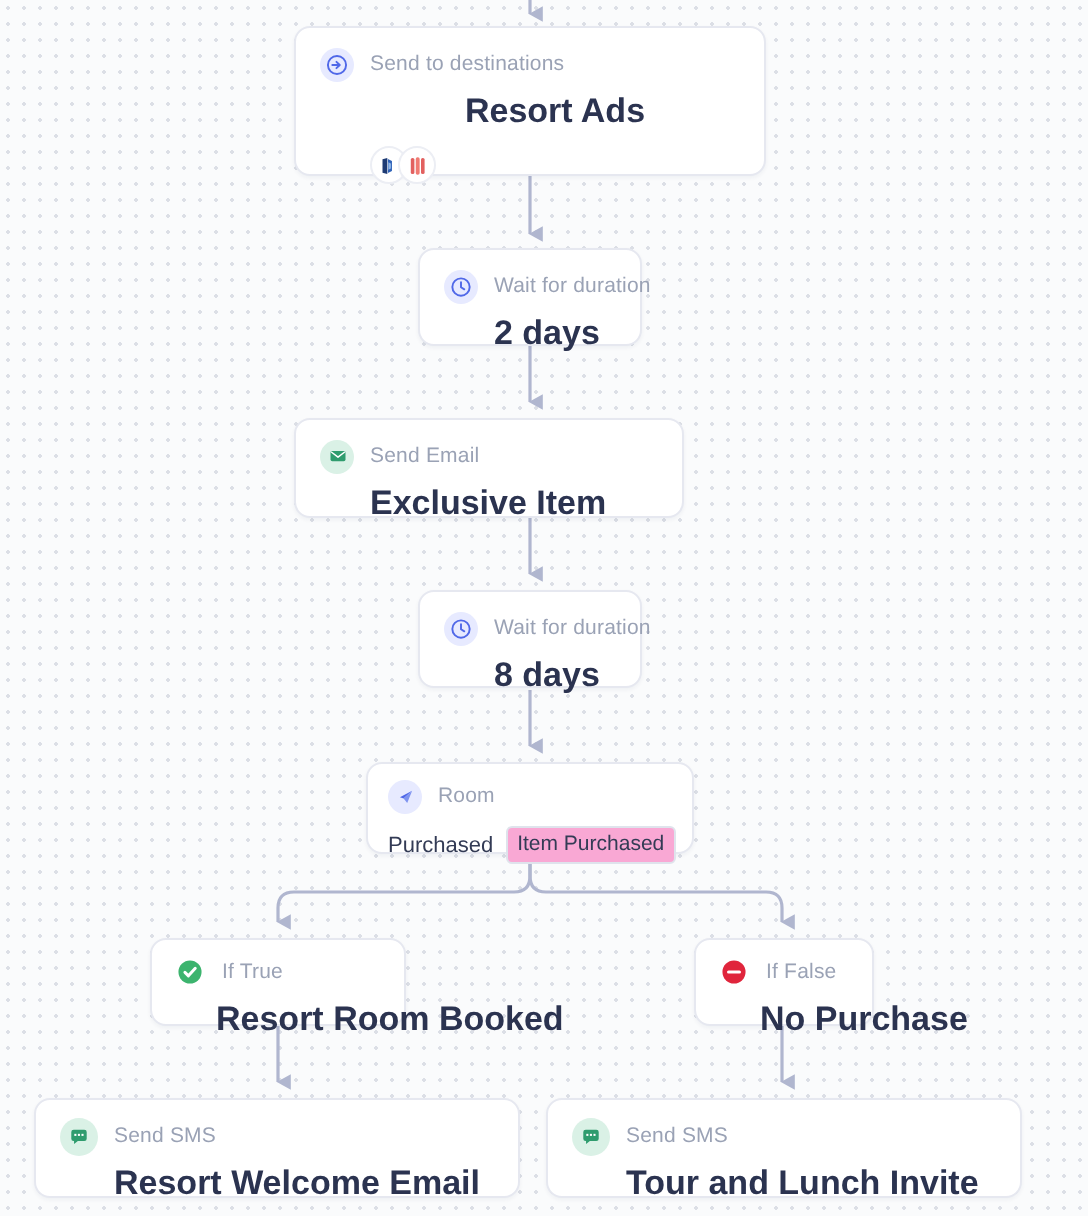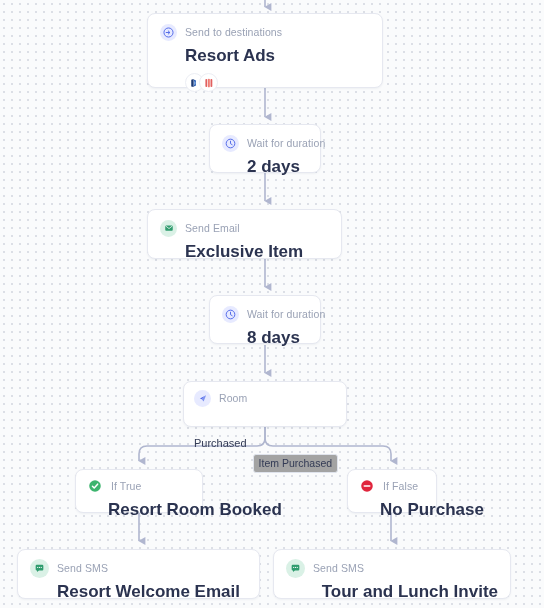--- a/index.html
+++ b/index.html
@@ -85,26 +85,25 @@
     margin-top: 6px;
   }
   .split-label {
     font-size: 11px;
     color: #333b55;
     white-space: nowrap;
   }
   .chip {
     font-size: 10.5px;
     color: #333b55;
-    background: #a3a3a3;
+    background: #f9a8d4;
     border: 1px solid #dfe3ec;
     border-radius: 3px;
     padding: 2px 5px 3px 5px;
     white-space: nowrap;
-    margin-top: 41px;
   }
 
   
   .dest-row {
     display: flex;
     align-items: center;
     margin-top: 7px;
     margin-left: 25px;
   }
   .dest-logo {
@@ -145,21 +144,21 @@
 
       <path d="M265,427 L265,438 Q265,446 257,446 L147,446 Q139,446 139,454 L139,461" marker-end="url(#arrow)"></path>
       <path d="M265,427 L265,438 Q265,446 273,446 L383,446 Q391,446 391,454 L391,461" marker-end="url(#arrow)"></path>
 
       <path d="M139,513 L139,541" marker-end="url(#arrow)"></path>
 
       <path d="M391,513 L391,541" marker-end="url(#arrow)"></path>
     </g>
   </svg>
 
-  <div class="node" style="left:147px; top:13px; width:236px; height:75px;">
+  <div class="node" style="left:147px; top:13px; width:236px; height:75px;text-align:center;">
     <div class="node-inner">
       <div class="node-head">
         <span class="node-icon" style="background:#e7eaff;">
           <svg width="11" height="11" viewBox="0 0 16 16">
             <circle cx="8" cy="8" r="6.6" fill="none" stroke="#5068e8" stroke-width="1.4"></circle>
             <path d="M4.6 8 H9.6" stroke="#5068e8" stroke-width="1.4" stroke-linecap="round"></path>
             <path d="M7.6 5.7 L10 8 L7.6 10.3" fill="none" stroke="#5068e8" stroke-width="1.4" stroke-linecap="round" stroke-linejoin="round"></path>
           </svg>
         </span>
         <span class="node-kind">Send to destinations</span>
@@ -304,17 +303,17 @@
             <path d="M2.4 4.4 A1.7 1.7 0 0 1 4.1 2.7 H11.9 A1.7 1.7 0 0 1 13.6 4.4 V9.2
                      A1.7 1.7 0 0 1 11.9 10.9 H7.2 L4.4 13.1 V10.9 H4.1
                      A1.7 1.7 0 0 1 2.4 9.2 Z" fill="#2f9c6e"></path>
             <rect x="4.6" y="5.7" width="1.5" height="1.5" fill="#ffffff"></rect>
             <rect x="7.2" y="5.7" width="1.5" height="1.5" fill="#ffffff"></rect>
             <rect x="9.8" y="5.7" width="1.5" height="1.5" fill="#ffffff"></rect>
           </svg>
         </span>
         <span class="node-kind">Send SMS</span>
       </div>
-      <div class="node-title" style="margin-left:27px;text-align:right;">Tour and Lunch Invite</div>
+      <div class="node-title" style="margin-left:27px;">Tour and Lunch Invite</div>
     </div>
   </div>
 
 </div>
 
 </body></html>

